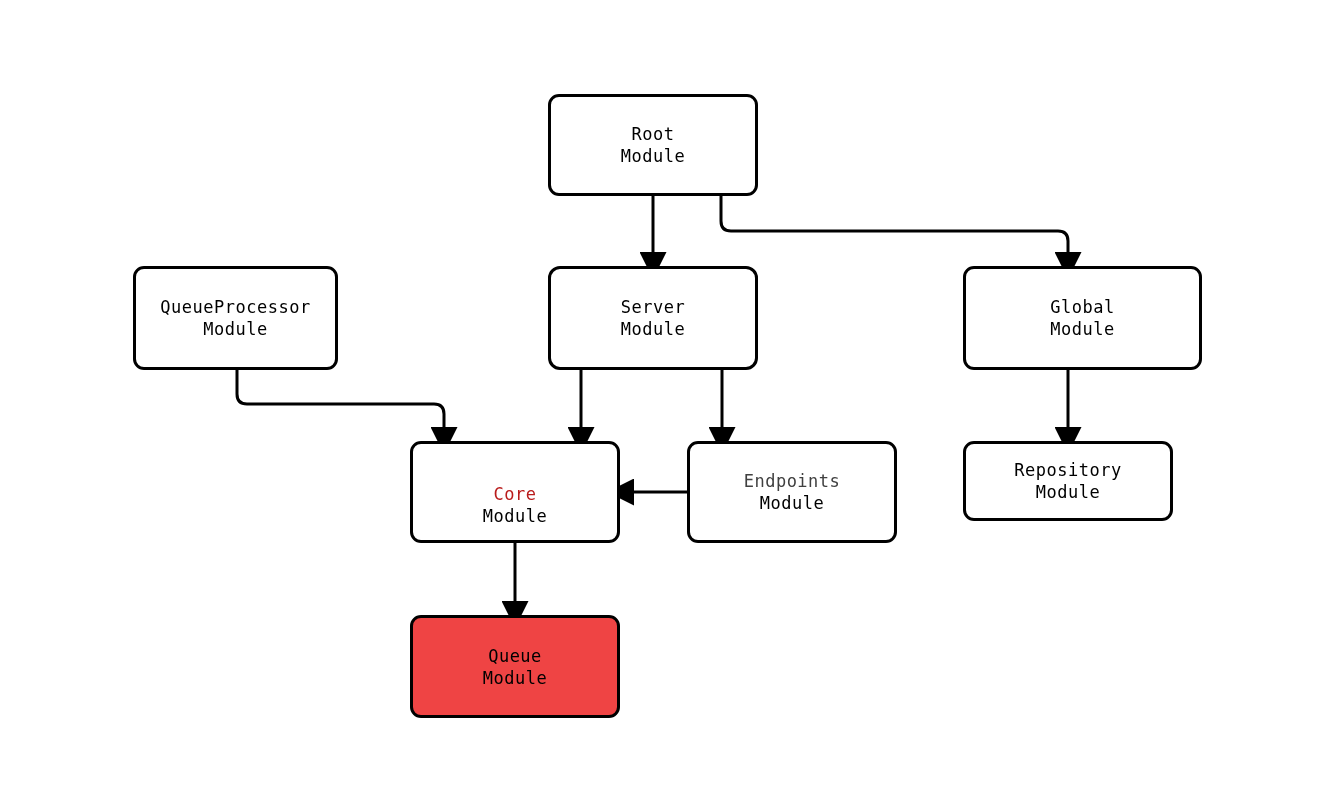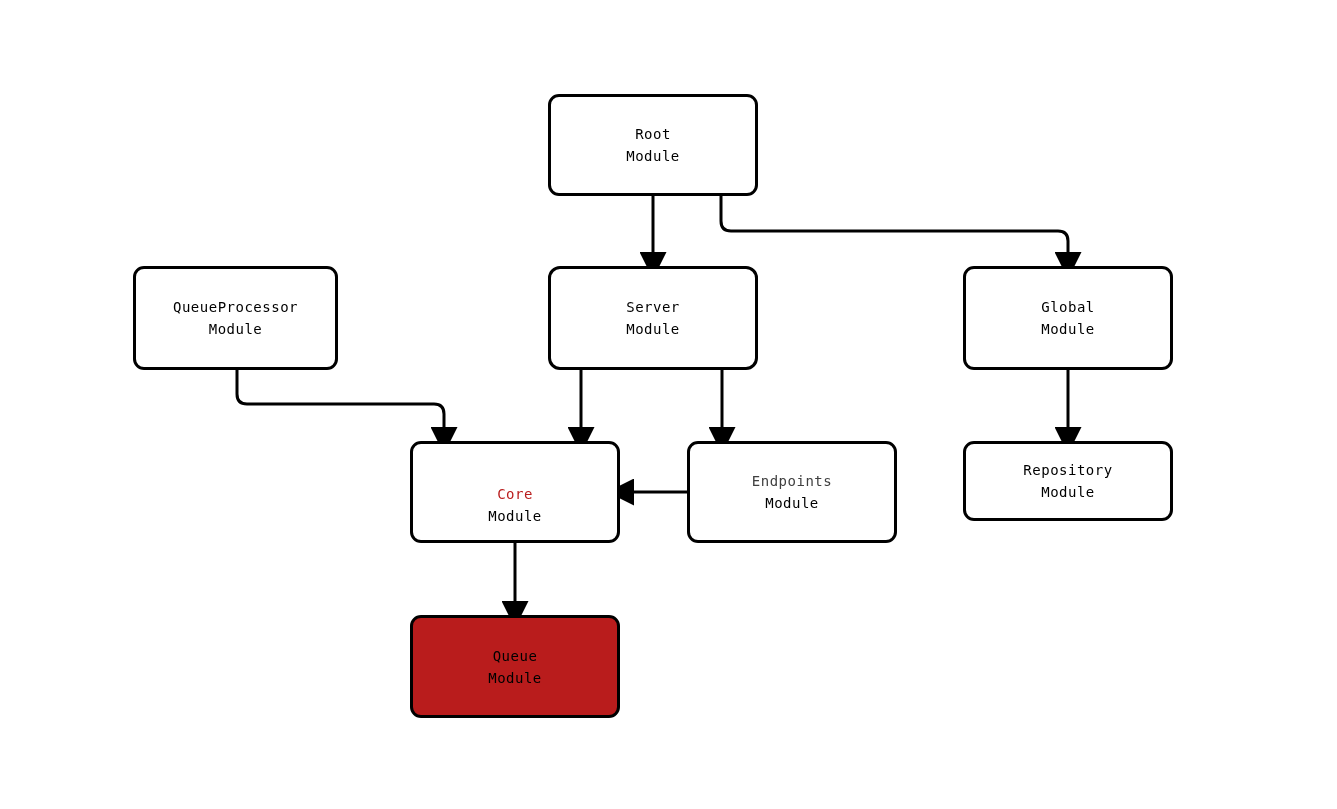--- a/index.html
+++ b/index.html
@@ -34,21 +34,21 @@
     border: 3px solid #000000;
     border-radius: 11px;
     display: flex;
     flex-direction: column;
     align-items: center;
     justify-content: center;
     z-index: 2;
   }
   .node-line {
     font-family: "DejaVu Sans Mono", "Liberation Mono", monospace;
-    font-size: 14px;
+    font-size: 17px;
     line-height: 22px;
     color: #000000;
     letter-spacing: 0.5px;
     white-space: pre;
     text-align: center;
   }
 </style>
 </head>
 <body>
 
@@ -78,35 +78,35 @@
         <div class="node-line" style="color: rgb(0, 0, 0);">Module</div>
       </div>
       <div class="node" style="left: 133px; top: 266px; width: 205px; height: 104px; background: rgb(255, 255, 255); border-color: rgb(0, 0, 0);">
         <div class="node-line" style="color: rgb(0, 0, 0);">QueueProcessor</div>
         <div class="node-line" style="color: rgb(0, 0, 0);">Module</div>
       </div>
       <div class="node" style="left: 548px; top: 266px; width: 210px; height: 104px; background: rgb(255, 255, 255); border-color: rgb(0, 0, 0); border-radius: 12px;">
         <div class="node-line" style="color: rgb(0, 0, 0);">Server</div>
         <div class="node-line" style="color: rgb(0, 0, 0);">Module</div>
       </div>
-      <div class="node" style="left: 963px; top: 266px; width: 210px; height: 104px; background: rgb(255, 255, 255); border-color: rgb(0, 0, 0);">
+      <div class="node" style="left: 963px; top: 266px; width: 239px; height: 104px; background: rgb(255, 255, 255); border-color: rgb(0, 0, 0);">
         <div class="node-line" style="color: rgb(0, 0, 0);">Global</div>
         <div class="node-line" style="color: rgb(0, 0, 0);">Module</div>
       </div>
       <div class="node" style="left: 410px; top: 441px; width: 210px; height: 102px; background: rgb(255, 255, 255); border-color: rgb(0, 0, 0);">
         <div class="node-line" style="color: #b91c1c; margin-top: 26px;">Core</div>
         <div class="node-line" style="color: rgb(0, 0, 0);">Module</div>
       </div>
       <div class="node" style="left: 687px; top: 441px; width: 210px; height: 102px; background: rgb(255, 255, 255); border-color: rgb(0, 0, 0);">
         <div class="node-line" style="color: #404040;">Endpoints</div>
         <div class="node-line" style="color: rgb(0, 0, 0);">Module</div>
       </div>
       <div class="node" style="left: 963px; top: 441px; width: 210px; height: 80px; background: rgb(255, 255, 255); border-color: rgb(0, 0, 0);">
         <div class="node-line" style="color: rgb(0, 0, 0);">Repository</div>
         <div class="node-line" style="color: rgb(0, 0, 0);">Module</div>
       </div>
-      <div class="node" style="left: 410px; top: 615px; width: 210px; height: 103px; background: #b91c1c; border-color: rgb(0, 0, 0);">
+      <div class="node" style="left: 410px; top: 615px; width: 210px; height: 103px; background: #ef4444; border-color: rgb(0, 0, 0);">
         <div class="node-line" style="color: rgb(0, 0, 0);">Queue</div>
         <div class="node-line" style="color: rgb(0, 0, 0);">Module</div>
       </div>
     </div>
 
 </div>
 
 </body></html>

